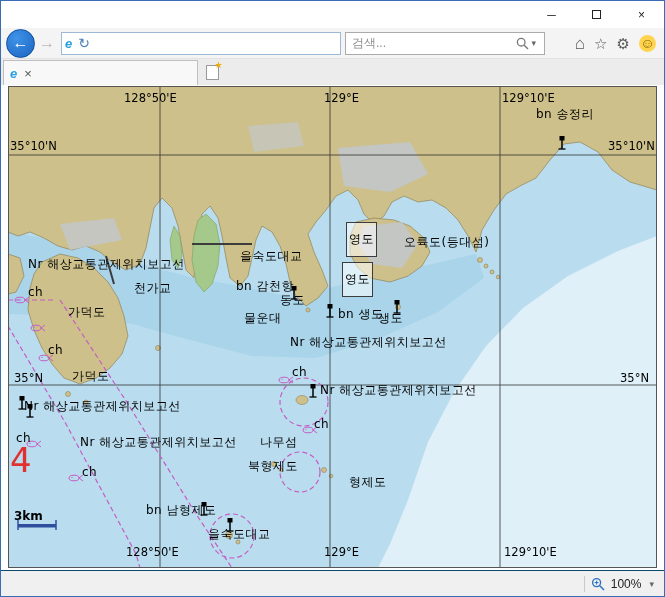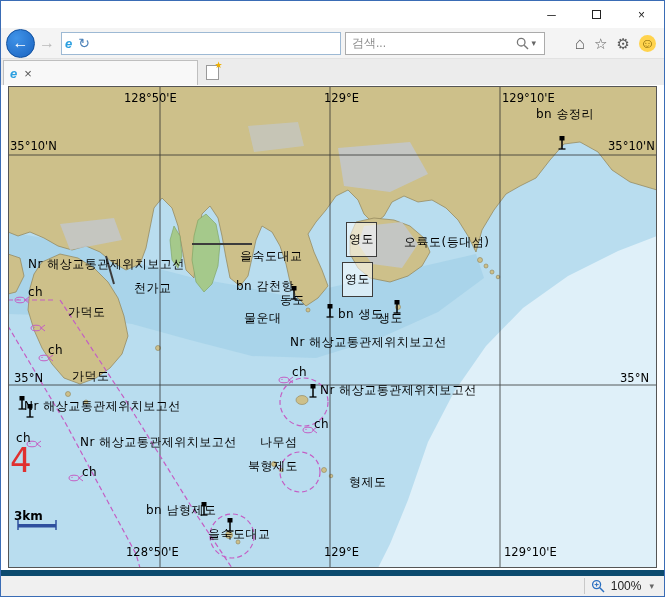--- a/index.html
+++ b/index.html
@@ -43,21 +43,21 @@
   .map-wrap { position:relative; width:649px; height:482px; margin:1px 7px 2px 7px; }
   .map-wrap svg { position:absolute; left:0; top:0; }
   .map-label-layer { position:absolute; left:0; top:0; width:649px; height:482px; pointer-events:none; z-index:5; }
   .mlabel { position:absolute; font-family:"DejaVu Sans",sans-serif; font-size:12px; letter-spacing:.5px; color:#000; white-space:nowrap; line-height:1.1; }
   .mlabel.grid { font-size:11.5px; letter-spacing:0; }
   .mlabel.boxed { border:1px solid #3c3c3c; background:rgba(255,255,255,.55); padding:10px 2px; }
   .mlabel.red4 { color:#e03030; font-size:34px; letter-spacing:0; }
   .mlabel.scale { font-size:12px; font-weight:bold; letter-spacing:0; }
 
   
-  .statusbar { height:26px; background:#f0f0f0; border-top:6px solid #0c4a6e; display:flex; align-items:center; justify-content:flex-end; padding-right:8px; gap:6px; flex:0 0 auto; }
+  .statusbar { height:26px; background:#f0f0f0; border-top:1px solid #0c4a6e; display:flex; align-items:center; justify-content:flex-end; padding-right:8px; gap:6px; flex:0 0 auto; }
   .vsep { width:1px; height:16px; background:#c9c9c9; }
   .zoom-text { font-size:12px; color:#222; }
 </style>
 </head>
 <body>
 
 <div class="window">
 
   <div class="titlebar">
     <div class="win-controls">

